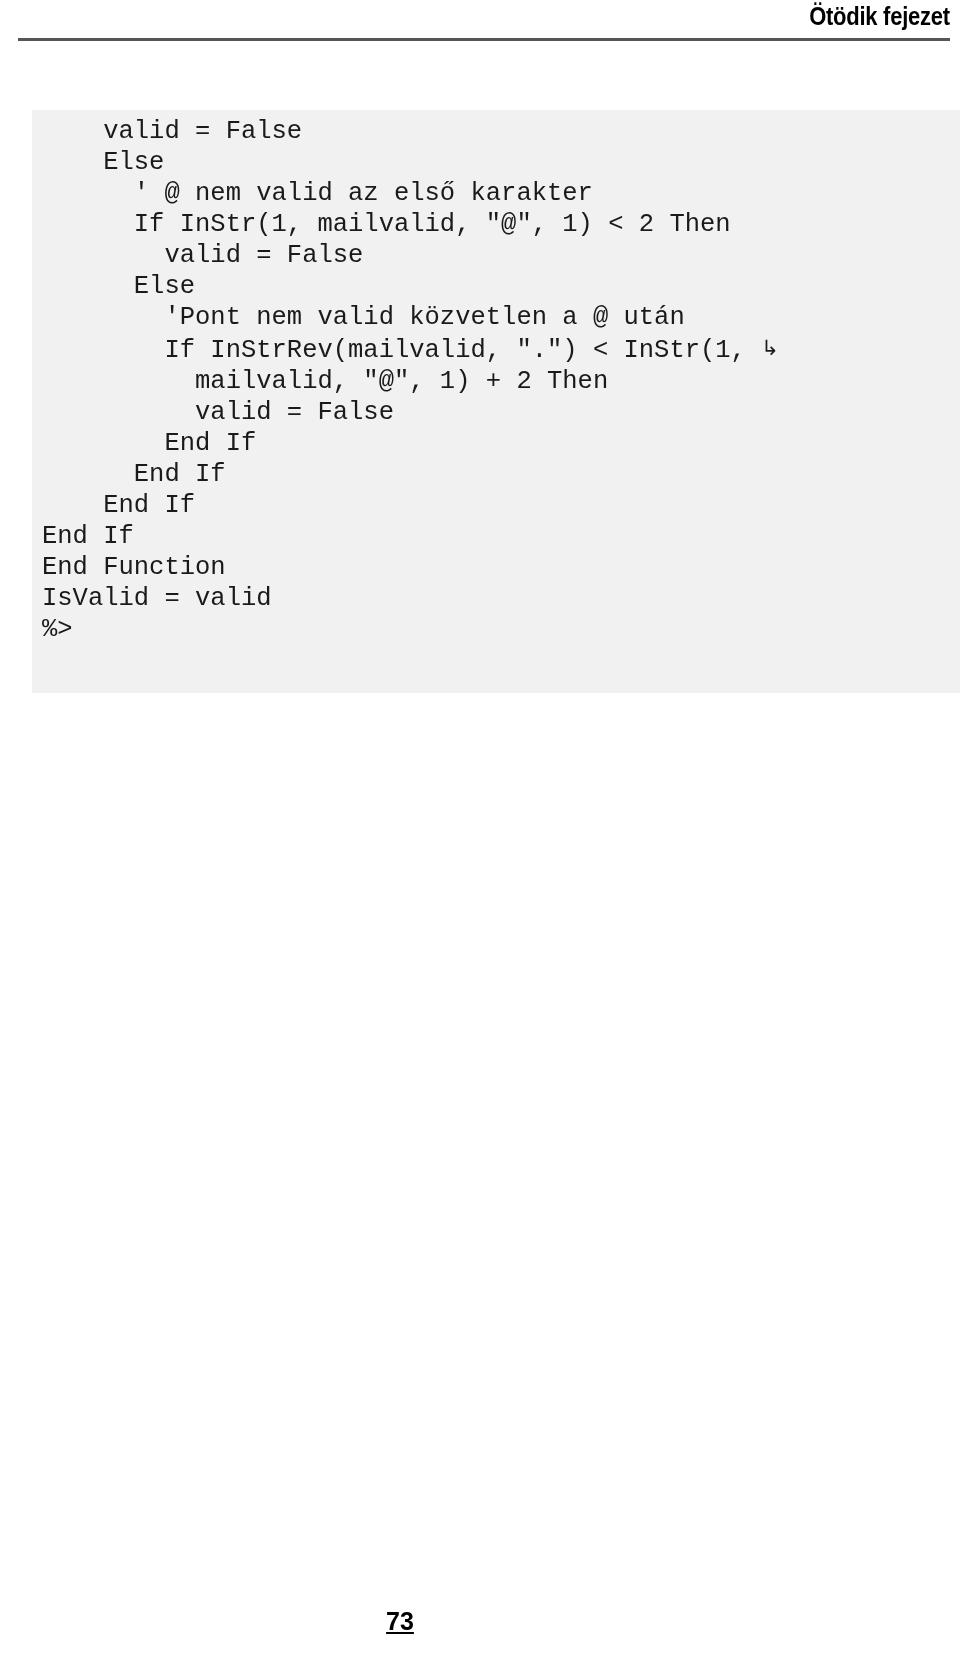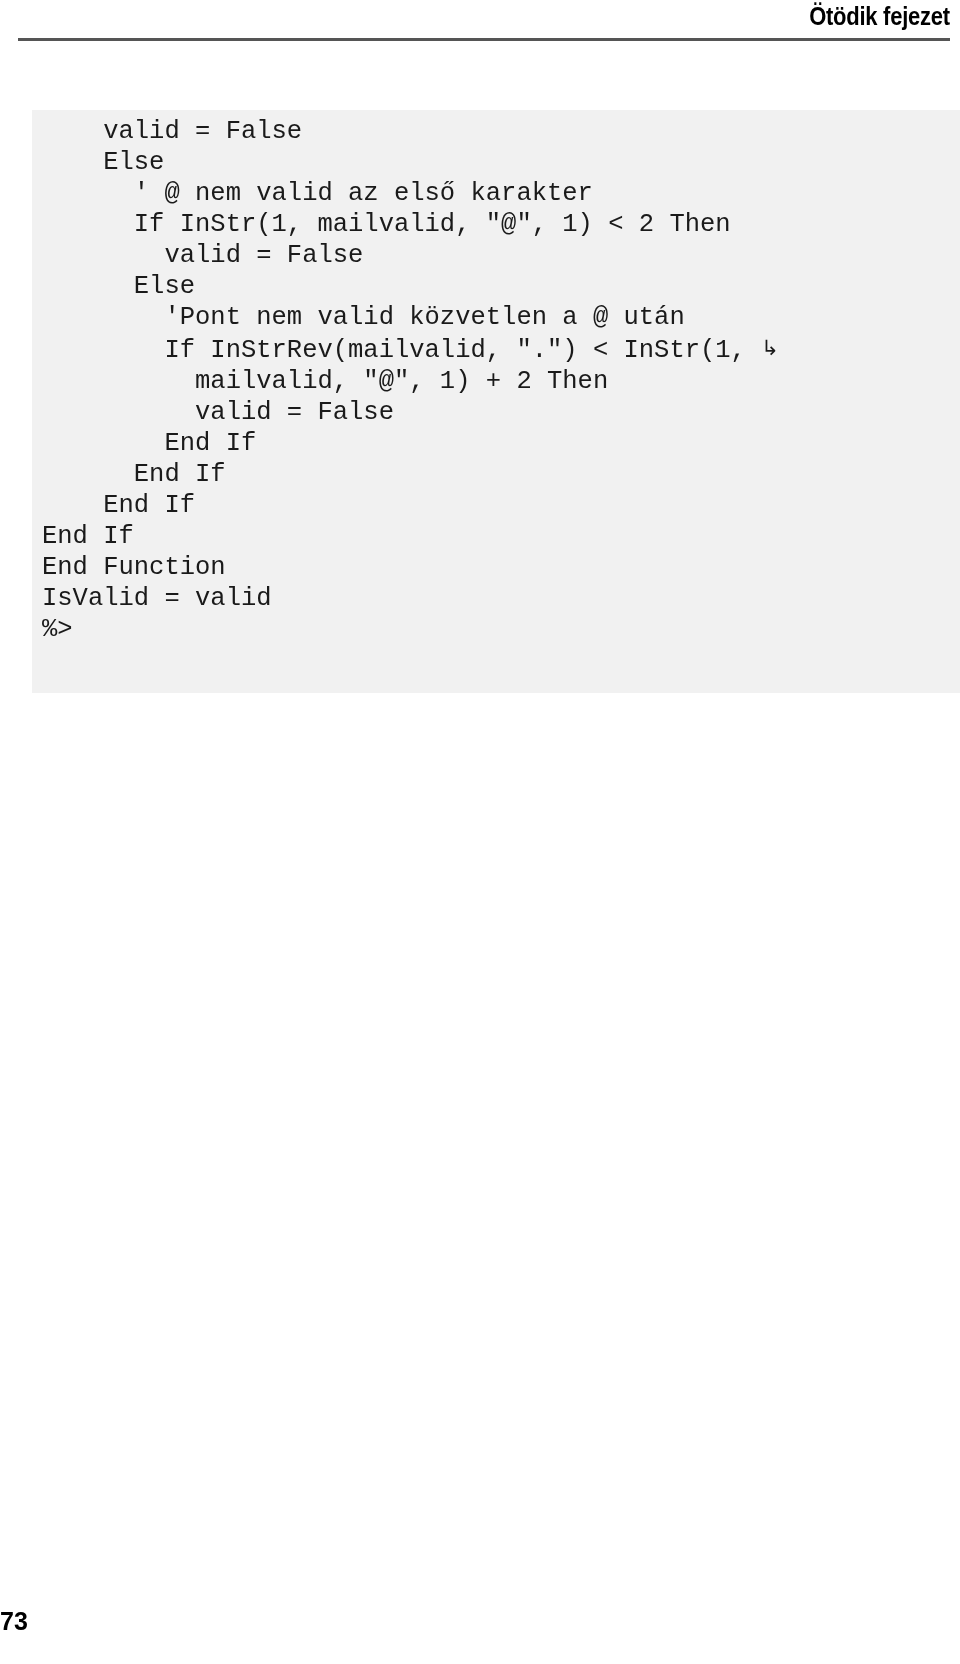--- a/index.html
+++ b/index.html
@@ -71,24 +71,26 @@
     font-size: 21px;
     vertical-align: 2px;
   }
 
   
   .page-folio {
     position: absolute;
     left: 0;
     width: 800px;
     bottom: 28px;
+    text-align: center;
     font-family: "Liberation Sans", sans-serif;
     font-size: 25px;
     font-weight: 700;
     color: #000000;
+    text-decoration: underline;
   }
 </style>
 </head>
 <body>
 
 <div class="page-header">
   <div class="header-title">Ötödik fejezet</div>
   <div class="header-rule"></div>
 </div>
 

